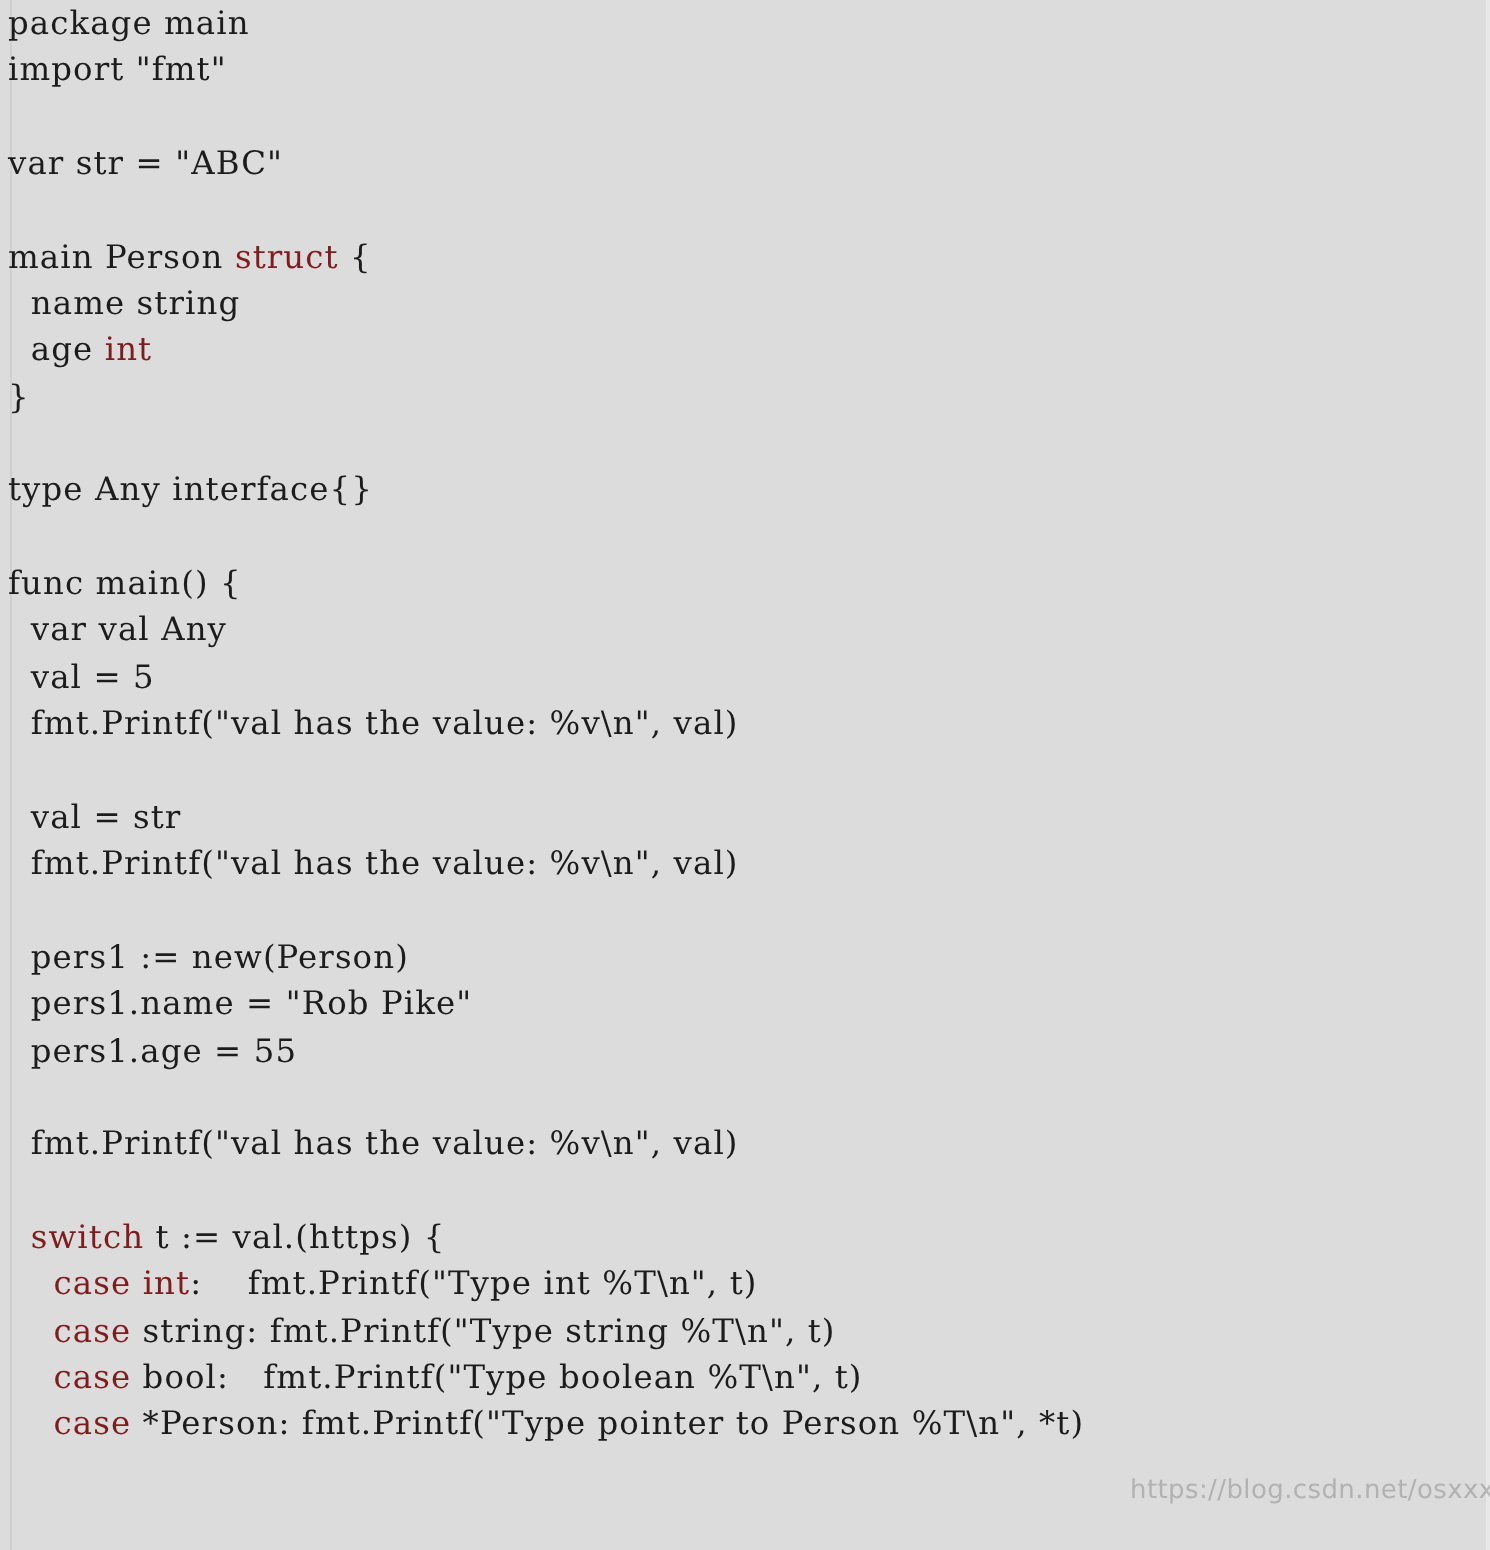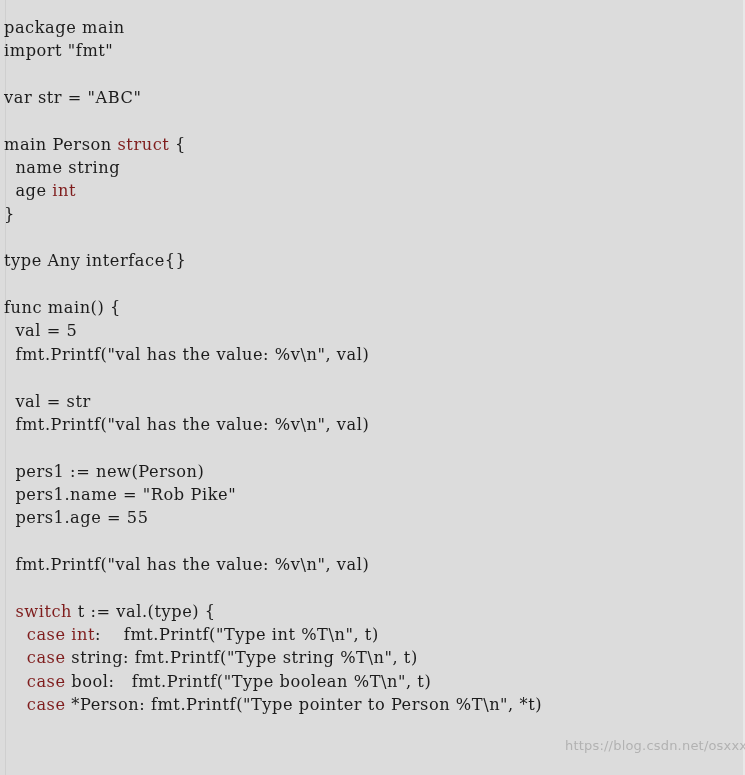--- a/index.html
+++ b/index.html
@@ -35,21 +35,21 @@
     position: absolute;
     right: 0;
     top: 0;
     width: 2px;
     height: 775px;
     background: rgba(255,255,255,0.35);
   }
   .code-lines {
     position: absolute;
     left: 0;
-    top: 16px;
+    top: 0;
     width: 683px;
   }
   .code-line {
     position: relative;
     height: 23.35px;
     line-height: 23.35px;
     font-size: 16.2px;
     color: #1c1c1c;
     white-space: pre;
     padding-left: 4px;
@@ -89,33 +89,34 @@
       <div class="code-line"><span class="tok">var str = "ABC"</span></div>
       <div class="code-line blank"><span class="tok"></span></div>
       <div class="code-line"><span class="tok">main Person </span><span class="kw">struct</span><span class="tok"> {</span></div>
       <div class="code-line"><span class="tok">  name string</span></div>
       <div class="code-line"><span class="tok">  age </span><span class="kw">int</span></div>
       <div class="code-line"><span class="tok">}</span></div>
       <div class="code-line blank"><span class="tok"></span></div>
       <div class="code-line"><span class="tok">type Any interface{}</span></div>
       <div class="code-line blank"><span class="tok"></span></div>
       <div class="code-line"><span class="tok">func main() {</span></div>
+      <div class="code-line"><span class="tok">  var val Any</span></div>
       <div class="code-line"><span class="tok">  val = 5</span></div>
       <div class="code-line"><span class="tok">  fmt.Printf("val has the value: %v\n", val)</span></div>
       <div class="code-line blank"><span class="tok"></span></div>
       <div class="code-line"><span class="tok">  val = str</span></div>
       <div class="code-line"><span class="tok">  fmt.Printf("val has the value: %v\n", val)</span></div>
       <div class="code-line blank"><span class="tok"></span></div>
       <div class="code-line"><span class="tok">  pers1 := new(Person)</span></div>
       <div class="code-line"><span class="tok">  pers1.name = "Rob Pike"</span></div>
       <div class="code-line"><span class="tok">  pers1.age = 55</span></div>
       <div class="code-line blank"><span class="tok"></span></div>
       <div class="code-line"><span class="tok">  fmt.Printf("val has the value: %v\n", val)</span></div>
       <div class="code-line blank"><span class="tok"></span></div>
-      <div class="code-line"><span class="tok">  </span><span class="kw">switch</span><span class="tok"> t := val.(type) {</span></div>
+      <div class="code-line"><span class="tok">  </span><span class="kw">switch</span><span class="tok"> t := val.(https) {</span></div>
       <div class="code-line"><span class="tok">    </span><span class="kw">case</span><span class="tok"> </span><span class="kw">int</span><span class="tok">:    fmt.Printf("Type int %T\n", t)</span></div>
       <div class="code-line"><span class="tok">    </span><span class="kw">case</span><span class="tok"> string: fmt.Printf("Type string %T\n", t)</span></div>
       <div class="code-line"><span class="tok">    </span><span class="kw">case</span><span class="tok"> bool:   fmt.Printf("Type boolean %T\n", t)</span></div>
       <div class="code-line"><span class="tok">    </span><span class="kw">case</span><span class="tok"> *Person: fmt.Printf("Type pointer to Person %T\n", *t)</span></div>
     </div>
 
   <div id="watermark">https://blog.csdn.net/osxxxn</div>
 
 </div>
 

